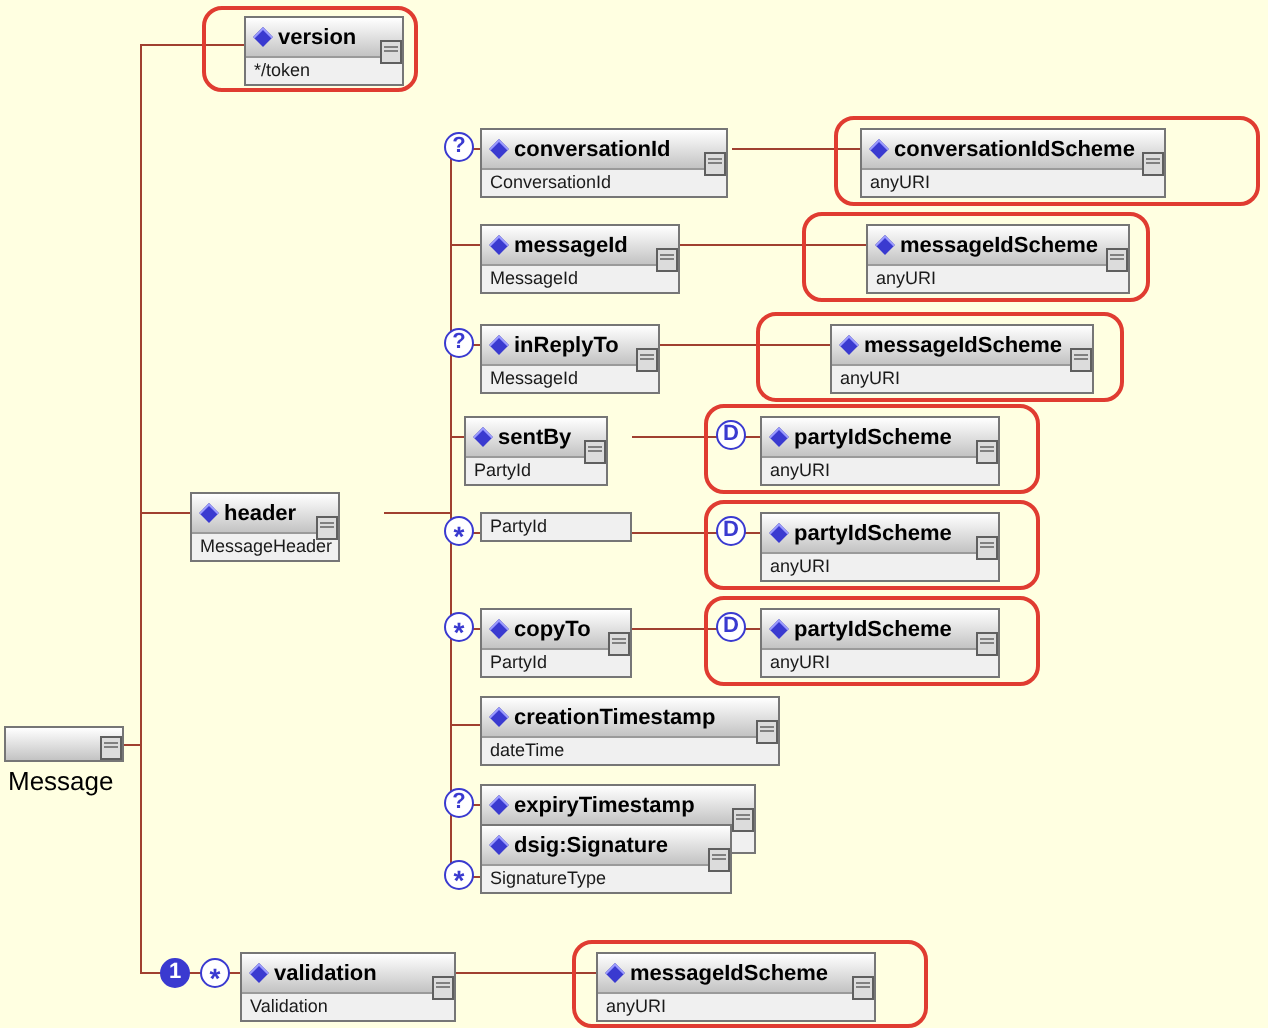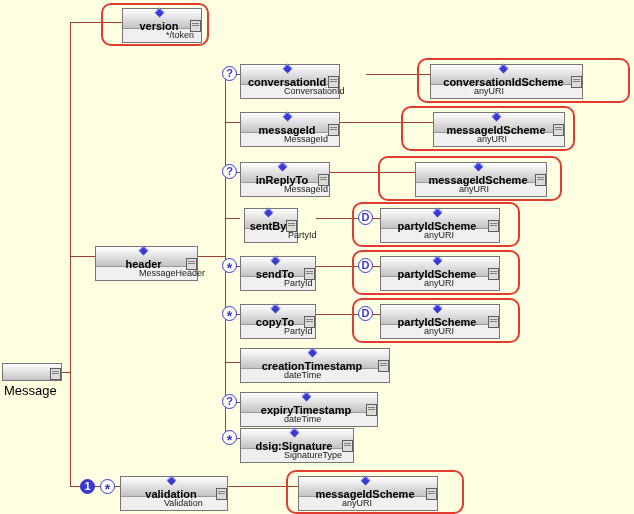--- a/index.html
+++ b/index.html
@@ -10,24 +10,23 @@
   }
   .hline, .vline { position:absolute; background:#a04030; }
   .hline { height:1px; }
   .vline { width:1px; }
 
   .node { position:absolute; border:1px solid #767676; box-sizing:border-box; background:#efefef; }
   .name-row {
     position:relative; height:19px; display:flex; align-items:center; gap:4px;
     padding:0 11px 0 5px; background:linear-gradient(#ffffff,#c3c3c3);
     border-bottom:1px solid #9a9a9a;
-    flex-direction:column;
   }
   .nm { font-size:11px; font-weight:bold; color:#000; white-space:nowrap; }
-  .type-row { height:13px; font-size:9px; line-height:13px; padding:0 4px; background:#f0f0f0; color:#1a1a1a; white-space:nowrap;margin-left:39px; }
+  .type-row { height:13px; font-size:9px; line-height:13px; padding:0 4px; background:#f0f0f0; color:#1a1a1a; white-space:nowrap; }
   .diamond { width:7px; height:7px; background:#3a3ad0; transform:rotate(45deg); flex:0 0 auto; box-shadow: inset 1px 1px 0 #9a9aff; }
   .notch { position:absolute; right:0; top:11px; width:9px; height:10px; background:#dcdcdc; border:1px solid #5f5f5f; }
   .notch::before { content:""; position:absolute; left:1px; right:1px; top:2px; border-top:1px solid #808080; box-shadow:0 2px 0 #808080; }
 
   .attr-rect { position:absolute; border:2px solid #e03c31; border-radius:10px; box-sizing:border-box; background:transparent; }
 
   .marker {
     position:absolute; width:15px; height:15px; box-sizing:border-box;
     border:1px solid #3a3ad0; border-radius:50%; background:#fff;
     color:#3a3ad0; font-size:11px; font-weight:bold; text-align:center; line-height:13px;
@@ -86,31 +85,31 @@
 
   <div class="node" style="left:122px;top:8px;width:80px">
     <div class="name-row">
       <span class="diamond"></span>
       <span class="nm">version</span>
       <span class="notch"></span>
     </div>
     <div class="type-row">*/token</div>
   </div>
 
-  <div class="node" style="left:95px;top:246px;width:103px">
+  <div class="node" style="left:95px;top:246px;width:75px">
     <div class="name-row">
       <span class="diamond"></span>
       <span class="nm">header</span>
       <span class="notch"></span>
     </div>
     <div class="type-row">MessageHeader</div>
   </div>
 
   <div class="marker m-opt" style="left:222px;top:66px">?</div>
-  <div class="node" style="left:240px;top:64px;width:100px">
+  <div class="node" style="left:240px;top:64px;width:124px">
     <div class="name-row">
       <span class="diamond"></span>
       <span class="nm">conversationId</span>
       <span class="notch"></span>
     </div>
     <div class="type-row">ConversationId</div>
   </div>
   <div class="node" style="left:430px;top:64px;width:153px">
     <div class="name-row">
       <span class="diamond"></span>
@@ -148,45 +147,40 @@
   </div>
   <div class="node" style="left:415px;top:162px;width:132px">
     <div class="name-row">
       <span class="diamond"></span>
       <span class="nm">messageIdScheme</span>
       <span class="notch"></span>
     </div>
     <div class="type-row">anyURI</div>
   </div>
 
-  <div class="node" style="left:244px;top:208px;width:54px">
+  <div class="node" style="left:232px;top:208px;width:72px">
     <div class="name-row">
       <span class="diamond"></span>
       <span class="nm">sentBy</span>
       <span class="notch"></span>
     </div>
     <div class="type-row">PartyId</div>
   </div>
   <div class="marker m-d" style="left:358px;top:210px">D</div>
   <div class="node" style="left:380px;top:208px;width:120px">
     <div class="name-row">
       <span class="diamond"></span>
       <span class="nm">partyIdScheme</span>
       <span class="notch"></span>
     </div>
     <div class="type-row">anyURI</div>
   </div>
 
   <div class="marker m-many" style="left:222px;top:258px">*</div>
   <div class="node" style="left:240px;top:256px;width:76px">
-    <div class="name-row">
-      <span class="diamond"></span>
-      <span class="nm">sendTo</span>
-      <span class="notch"></span>
-    </div>
     <div class="type-row">PartyId</div>
   </div>
   <div class="marker m-d" style="left:358px;top:258px">D</div>
   <div class="node" style="left:380px;top:256px;width:120px">
     <div class="name-row">
       <span class="diamond"></span>
       <span class="nm">partyIdScheme</span>
       <span class="notch"></span>
     </div>
     <div class="type-row">anyURI</div>
@@ -224,21 +218,21 @@
   <div class="node" style="left:240px;top:392px;width:138px">
     <div class="name-row">
       <span class="diamond"></span>
       <span class="nm">expiryTimestamp</span>
       <span class="notch"></span>
     </div>
     <div class="type-row">dateTime</div>
   </div>
 
   <div class="marker m-many" style="left:222px;top:430px">*</div>
-  <div class="node" style="left:240px;top:428px;width:114px">
+  <div class="node" style="left:240px;top:412px;width:126px">
     <div class="name-row">
       <span class="diamond"></span>
       <span class="nm">dsig:Signature</span>
       <span class="notch"></span>
     </div>
     <div class="type-row">SignatureType</div>
   </div>
 
   <div class="marker m-one" style="left:80px;top:479px">1</div>
   <div class="marker m-many" style="left:100px;top:479px">*</div>

